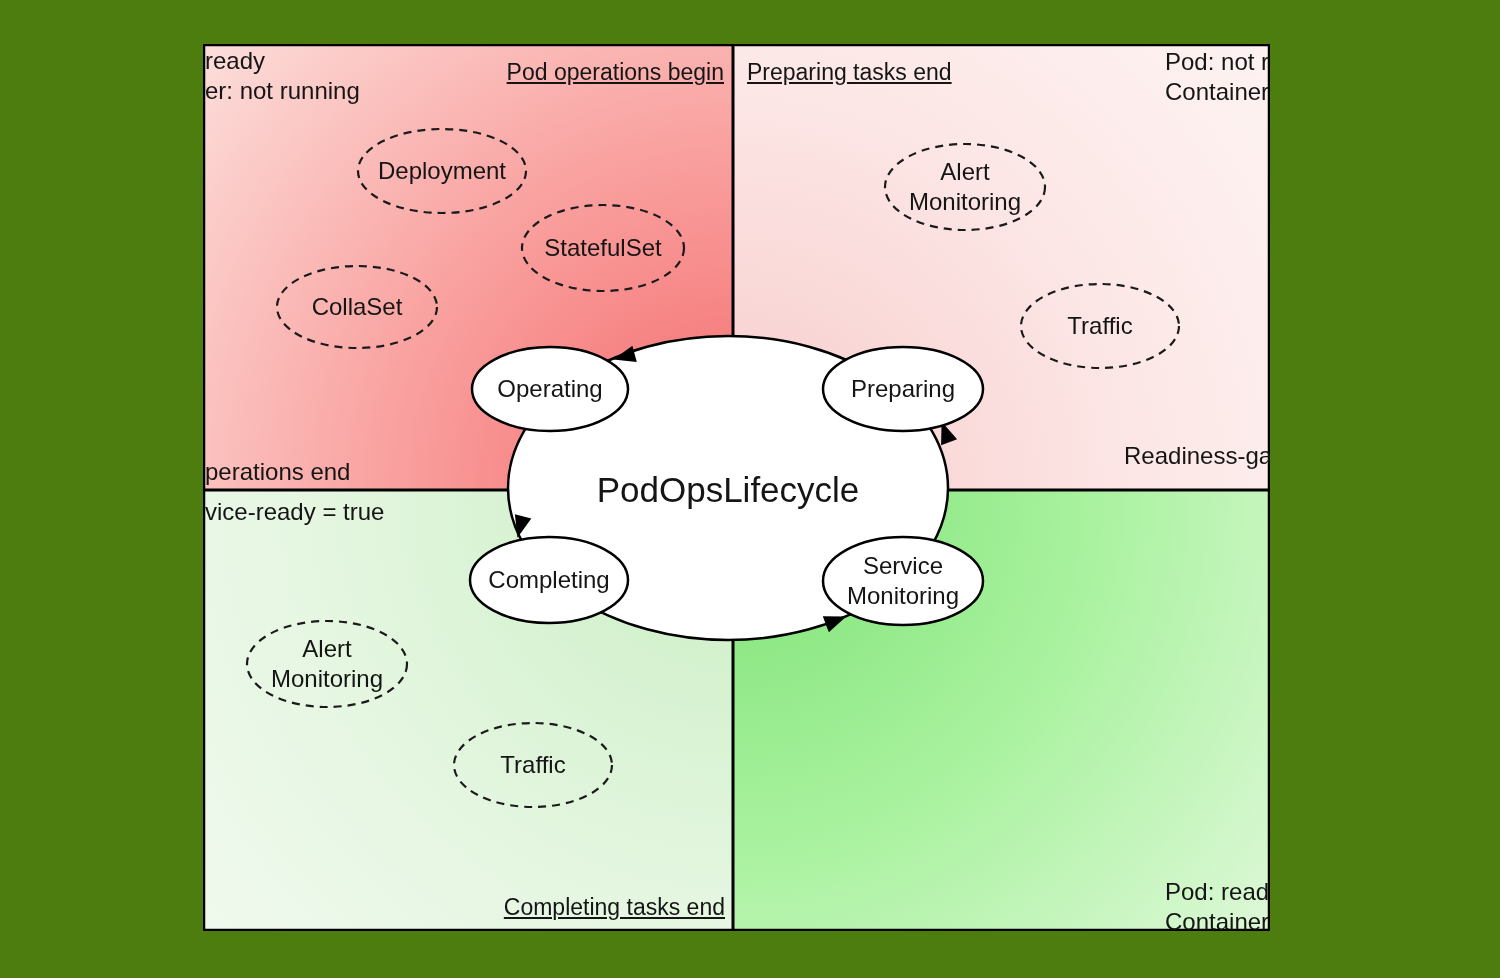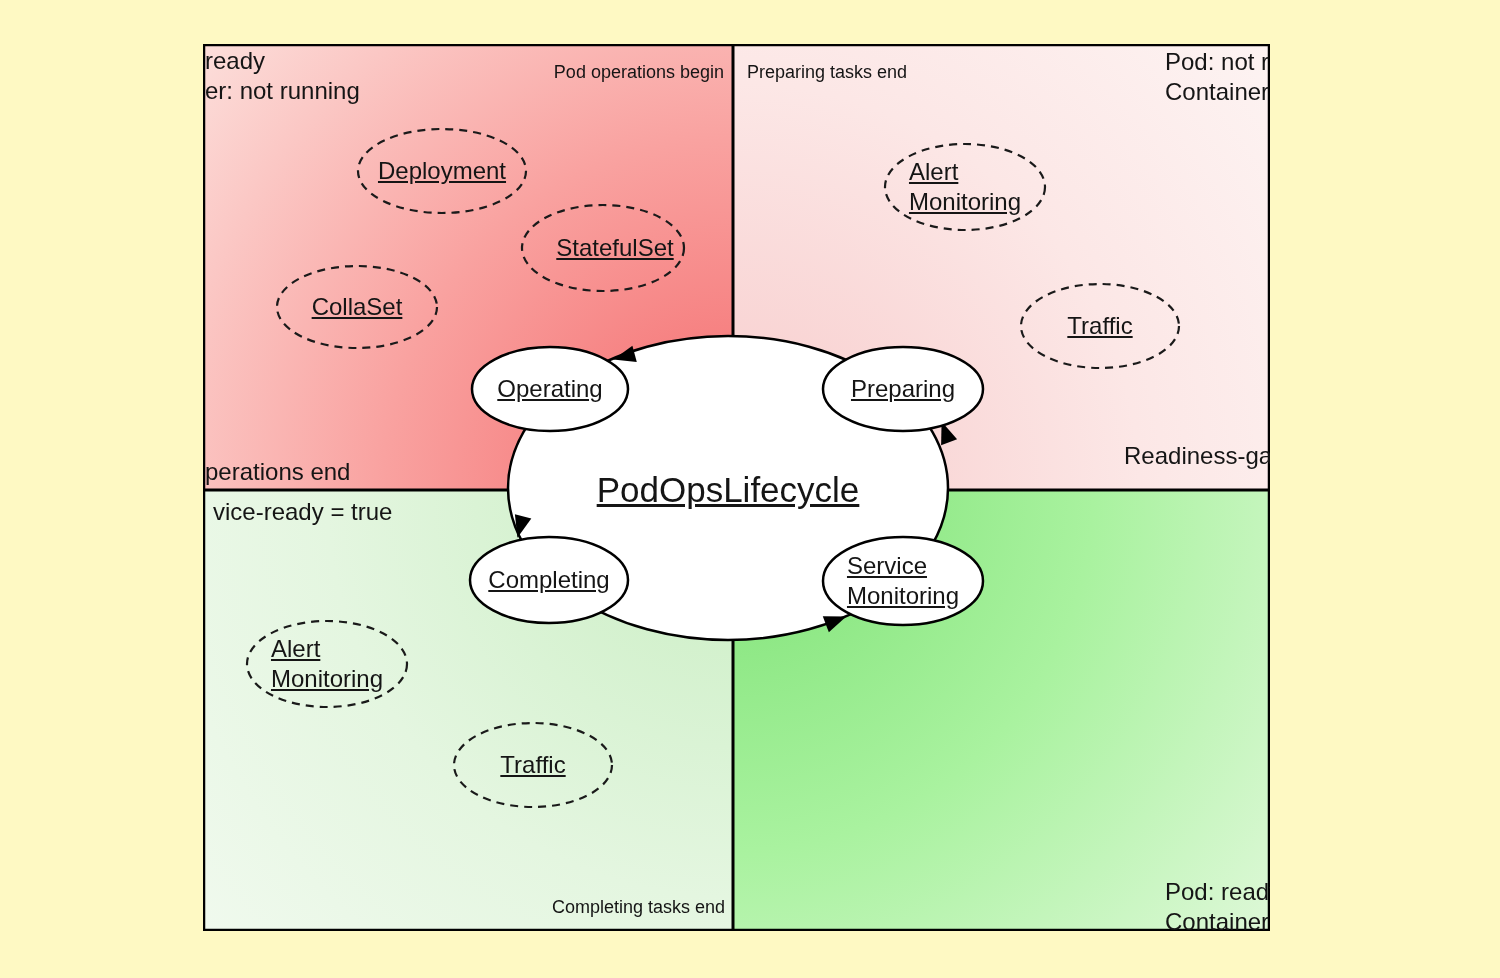--- a/index.html
+++ b/index.html
@@ -1,32 +1,32 @@
 <!DOCTYPE html>
 <html style="--operating-inner: #f4686a; --operating-outer: #fdeeea; --preparing-inner: #f7caca; --preparing-outer: #fdf5f4; --completing-inner: #c9eec2; --completing-outer: #f2faf0; --service-inner: #7ce174; --service-outer: #eefae9; --stroke: #000000; --text: #151515;"><head>
 <meta charset="utf-8">
 <style>
   html,body{margin:0;padding:0;background:#000;}
-  .stage{position:relative;width:1500px;height:978px;background:#fef9c3;overflow:hidden;
+  .stage{position:relative;width:1500px;height:978px;background:#4d7c0f;overflow:hidden;
          font-family:"Liberation Sans",sans-serif;color:var(--text,#151515);}
   .board{position:absolute;left:203px;top:44px;width:1067px;height:887px;overflow:hidden;background:#fff;}
   .quad{position:absolute;}
   .q-tl{left:0;top:0;width:530px;height:446px;
         background:radial-gradient(circle 780px at 100% 100%, var(--operating-inner,#f4686a) 0%, #f9a2a0 45%, var(--operating-outer,#fdeeea) 100%);}
   .q-tr{left:530px;top:0;width:537px;height:446px;
         background:radial-gradient(circle 740px at 0% 100%, var(--preparing-inner,#f7caca) 0%, #fce7e6 55%, var(--preparing-outer,#fdf5f4) 100%);}
   .q-bl{left:0;top:446px;width:530px;height:441px;
         background:radial-gradient(circle 740px at 100% 0%, var(--completing-inner,#c9eec2) 0%, #e4f6e0 55%, var(--completing-outer,#f2faf0) 100%);}
   .q-br{left:530px;top:446px;width:537px;height:441px;
         background:radial-gradient(circle 800px at 0% 0%, var(--service-inner,#7ce174) 0%, #a9f29f 45%, var(--service-outer,#eefae9) 100%);}
   svg.overlay{position:absolute;left:0;top:0;width:1067px;height:887px;}
   .txt{position:absolute;white-space:nowrap;font-size:24px;line-height:30px;}
-  .tag{font-size:18px;}
-  .lbl{position:absolute;transform:translate(-50%,-50%);text-align:left;white-space:nowrap;
-       font-size:24px;line-height:30px;text-decoration:underline;}
+  .tag{font-size:23px;text-decoration:underline;}
+  .lbl{position:absolute;transform:translate(-50%,-50%);text-align:center;white-space:nowrap;
+       font-size:24px;line-height:30px;}
   .title{font-size:35px;}
   .ra{text-align:right;}
 </style>
 </head>
 <body>
 
 <div class="stage">
   <div class="board">
 
     <div class="quad q-tl"></div>
@@ -65,29 +65,29 @@
       <span style="display:block">er: not running</span>
     </div>
     <div class="txt tag ra" style="left:221px;top:13px;width:300px;">Pod operations begin</div>
     <div class="txt tag" style="left:544px;top:13px;">Preparing tasks end</div>
     <div class="txt" style="left:962px;top:3px;">
       <span style="display:block">Pod: not re</span>
       <span style="display:block">Container:</span>
     </div>
     <div class="txt" style="left:2px;top:413px;">perations end</div>
     <div class="txt" style="left:921px;top:397px;">Readiness-gate</div>
-    <div class="txt" style="left:2px;top:453px;padding-left:8px;">vice-ready = true</div>
+    <div class="txt" style="left:2px;top:453px;">vice-ready = true</div>
     <div class="txt tag ra" style="left:222px;top:848px;width:300px;">Completing tasks end</div>
     <div class="txt" style="left:962px;top:833px;">
       <span style="display:block">Pod: ready</span>
       <span style="display:block">Container:</span>
     </div>
 
     <div class="lbl" style="left:239px;top:127px;">Deployment</div>
-    <div class="lbl" style="left:400px;top:204px;margin-left:12px;">StatefulSet</div>
+    <div class="lbl" style="left:400px;top:204px;">StatefulSet</div>
     <div class="lbl" style="left:154px;top:263px;">CollaSet</div>
     <div class="lbl" style="left:762px;top:143px;">
       <span style="display:block">Alert</span>
       <span style="display:block">Monitoring</span>
     </div>
     <div class="lbl" style="left:897px;top:282px;">Traffic</div>
     <div class="lbl" style="left:124px;top:620px;">
       <span style="display:block">Alert</span>
       <span style="display:block">Monitoring</span>
     </div>

